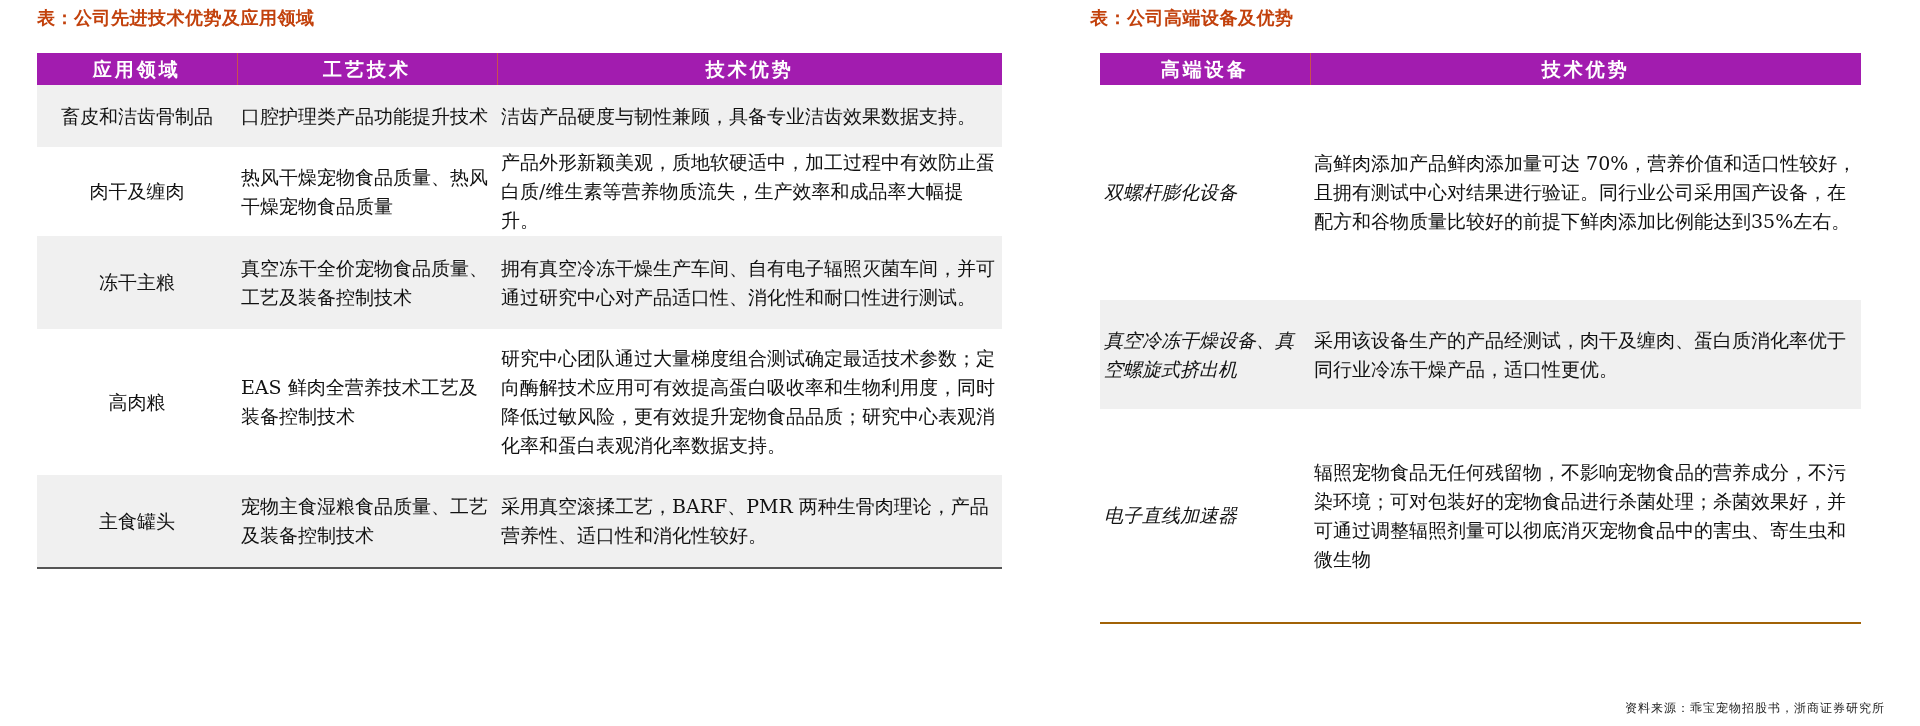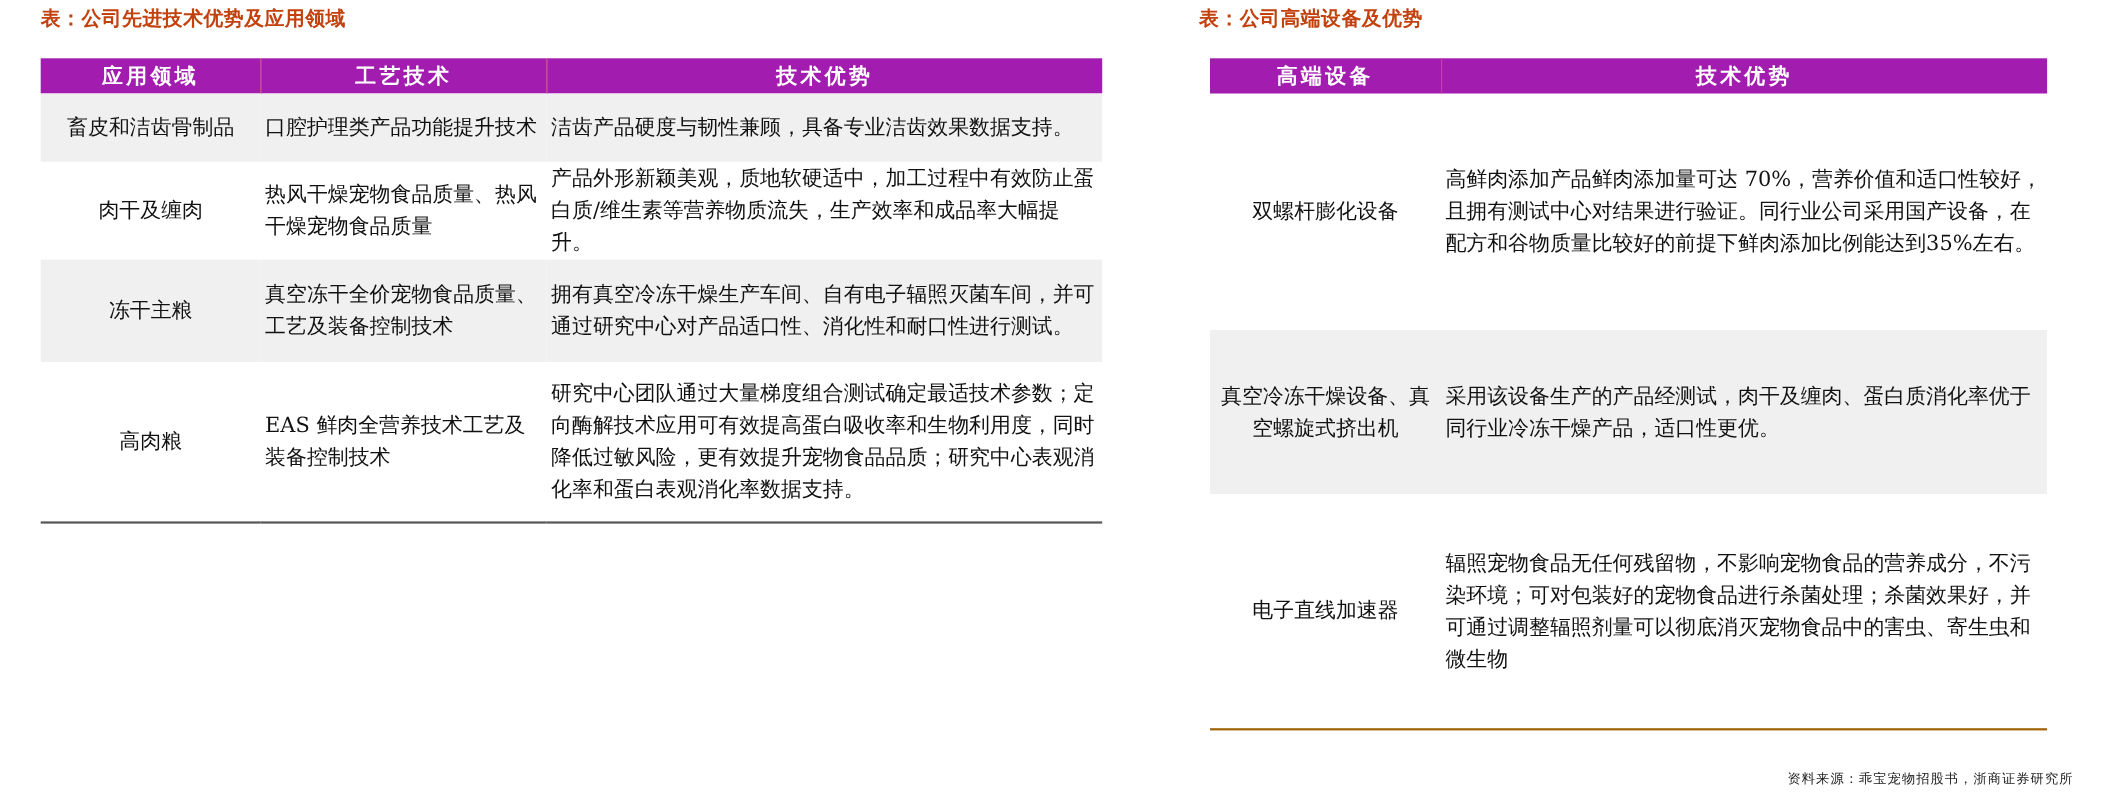--- a/index.html
+++ b/index.html
@@ -23,21 +23,21 @@
       height: 32px; font-size: 19px; text-align: center;
       border-left: 1px solid #c8504f; letter-spacing: 3px;
       padding: 0;
     }
     th:first-child { border-left: none; }
     td { padding: 0 4px; vertical-align: middle; }
     td.c { text-align: center; }
     tr.shade td { background: #F0F0F0; }
     #left-table { left: 37px; top: 53px; width: 965px; border-bottom: 2px solid #555555; }
     #right-table { left: 1100px; top: 53px; width: 761px; border-bottom: 2px solid #a16207; }
-    #right-table td.equip { padding-left: 4px; text-align: center; }
+    #right-table td.equip { padding-left: 4px; text-align: left; font-style: italic; }
     .source {
       position: absolute; right: 35px; top: 700px;
       font-size: 12px; color: #222222; letter-spacing: 1px;
     }
   </style>
 </head>
 <body>
 
 <div class="title" style="left:37px;">表：公司先进技术优势及应用领域</div>
 
@@ -68,20 +68,25 @@
     <tr class="shade" style="height:93px">
       <td class="c">冻干主粮</td>
       <td>真空冻干全价宠物食品质量、工艺及装备控制技术</td>
       <td>拥有真空冷冻干燥生产车间、自有电子辐照灭菌车间，并可通过研究中心对产品适口性、消化性和耐口性进行测试。</td>
     </tr>
     <tr style="height:146px">
       <td class="c">高肉粮</td>
       <td>EAS 鲜肉全营养技术工艺及装备控制技术</td>
       <td>研究中心团队通过大量梯度组合测试确定最适技术参数；定向酶解技术应用可有效提高蛋白吸收率和生物利用度，同时降低过敏风险，更有效提升宠物食品品质；研究中心表观消化率和蛋白表观消化率数据支持。</td>
     </tr>
+    <tr class="shade" style="height:93px">
+      <td class="c">主食罐头</td>
+      <td>宠物主食湿粮食品质量、工艺及装备控制技术</td>
+      <td>采用真空滚揉工艺，BARF、PMR 两种生骨肉理论，产品营养性、适口性和消化性较好。</td>
+    </tr>
   </tbody>
 </table>
 
 <div class="title" style="left:1090px;">表：公司高端设备及优势</div>
 
 <table id="right-table">
   <colgroup>
       <col style="width:210px">
       <col style="width:551px">
     </colgroup>
@@ -89,21 +94,21 @@
     <tr>
       <th>高端设备</th>
       <th>技术优势</th>
     </tr>
   </thead>
   <tbody>
     <tr style="height:215px">
       <td class="equip">双螺杆膨化设备</td>
       <td>高鲜肉添加产品鲜肉添加量可达 70%，营养价值和适口性较好，且拥有测试中心对结果进行验证。同行业公司采用国产设备，在配方和谷物质量比较好的前提下鲜肉添加比例能达到35%左右。</td>
     </tr>
-    <tr class="shade" style="height:149px">
+    <tr class="shade" style="height:109px">
       <td class="equip">真空冷冻干燥设备、真空螺旋式挤出机</td>
       <td>采用该设备生产的产品经测试，肉干及缠肉、蛋白质消化率优于同行业冷冻干燥产品，适口性更优。</td>
     </tr>
     <tr style="height:214px">
       <td class="equip">电子直线加速器</td>
       <td>辐照宠物食品无任何残留物，不影响宠物食品的营养成分，不污染环境；可对包装好的宠物食品进行杀菌处理；杀菌效果好，并可通过调整辐照剂量可以彻底消灭宠物食品中的害虫、寄生虫和微生物</td>
     </tr>
   </tbody>
 </table>
 

